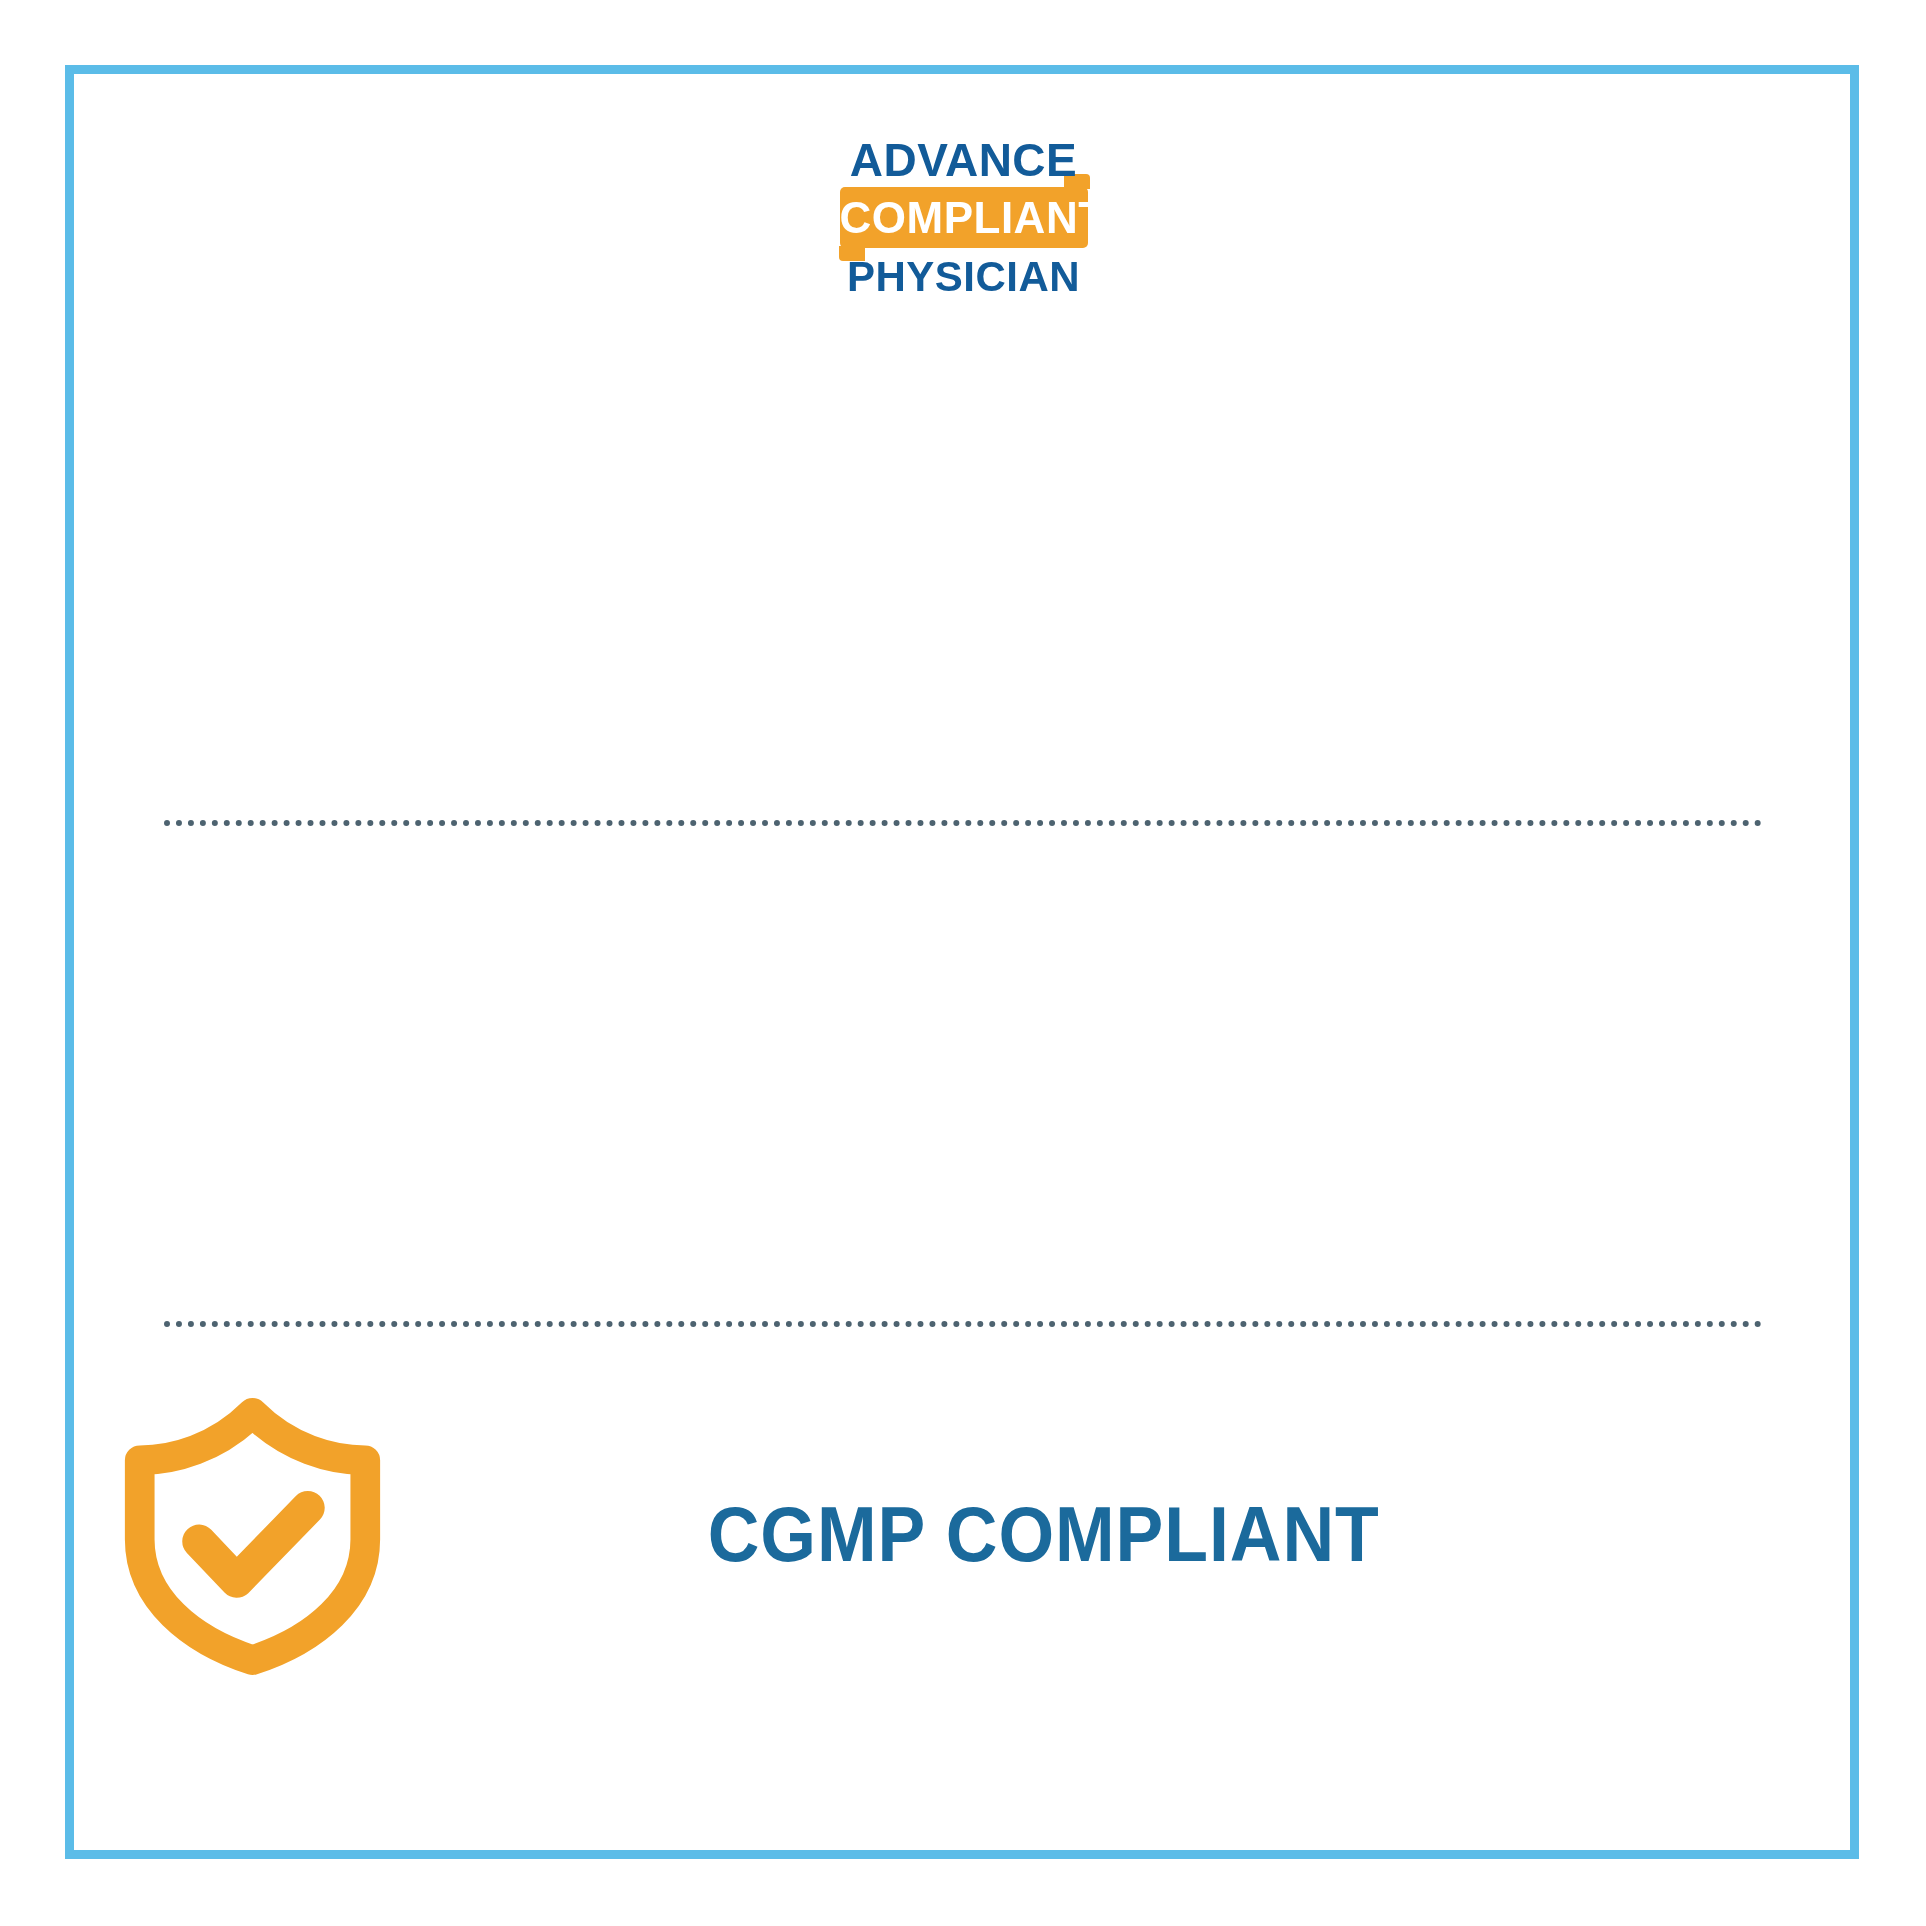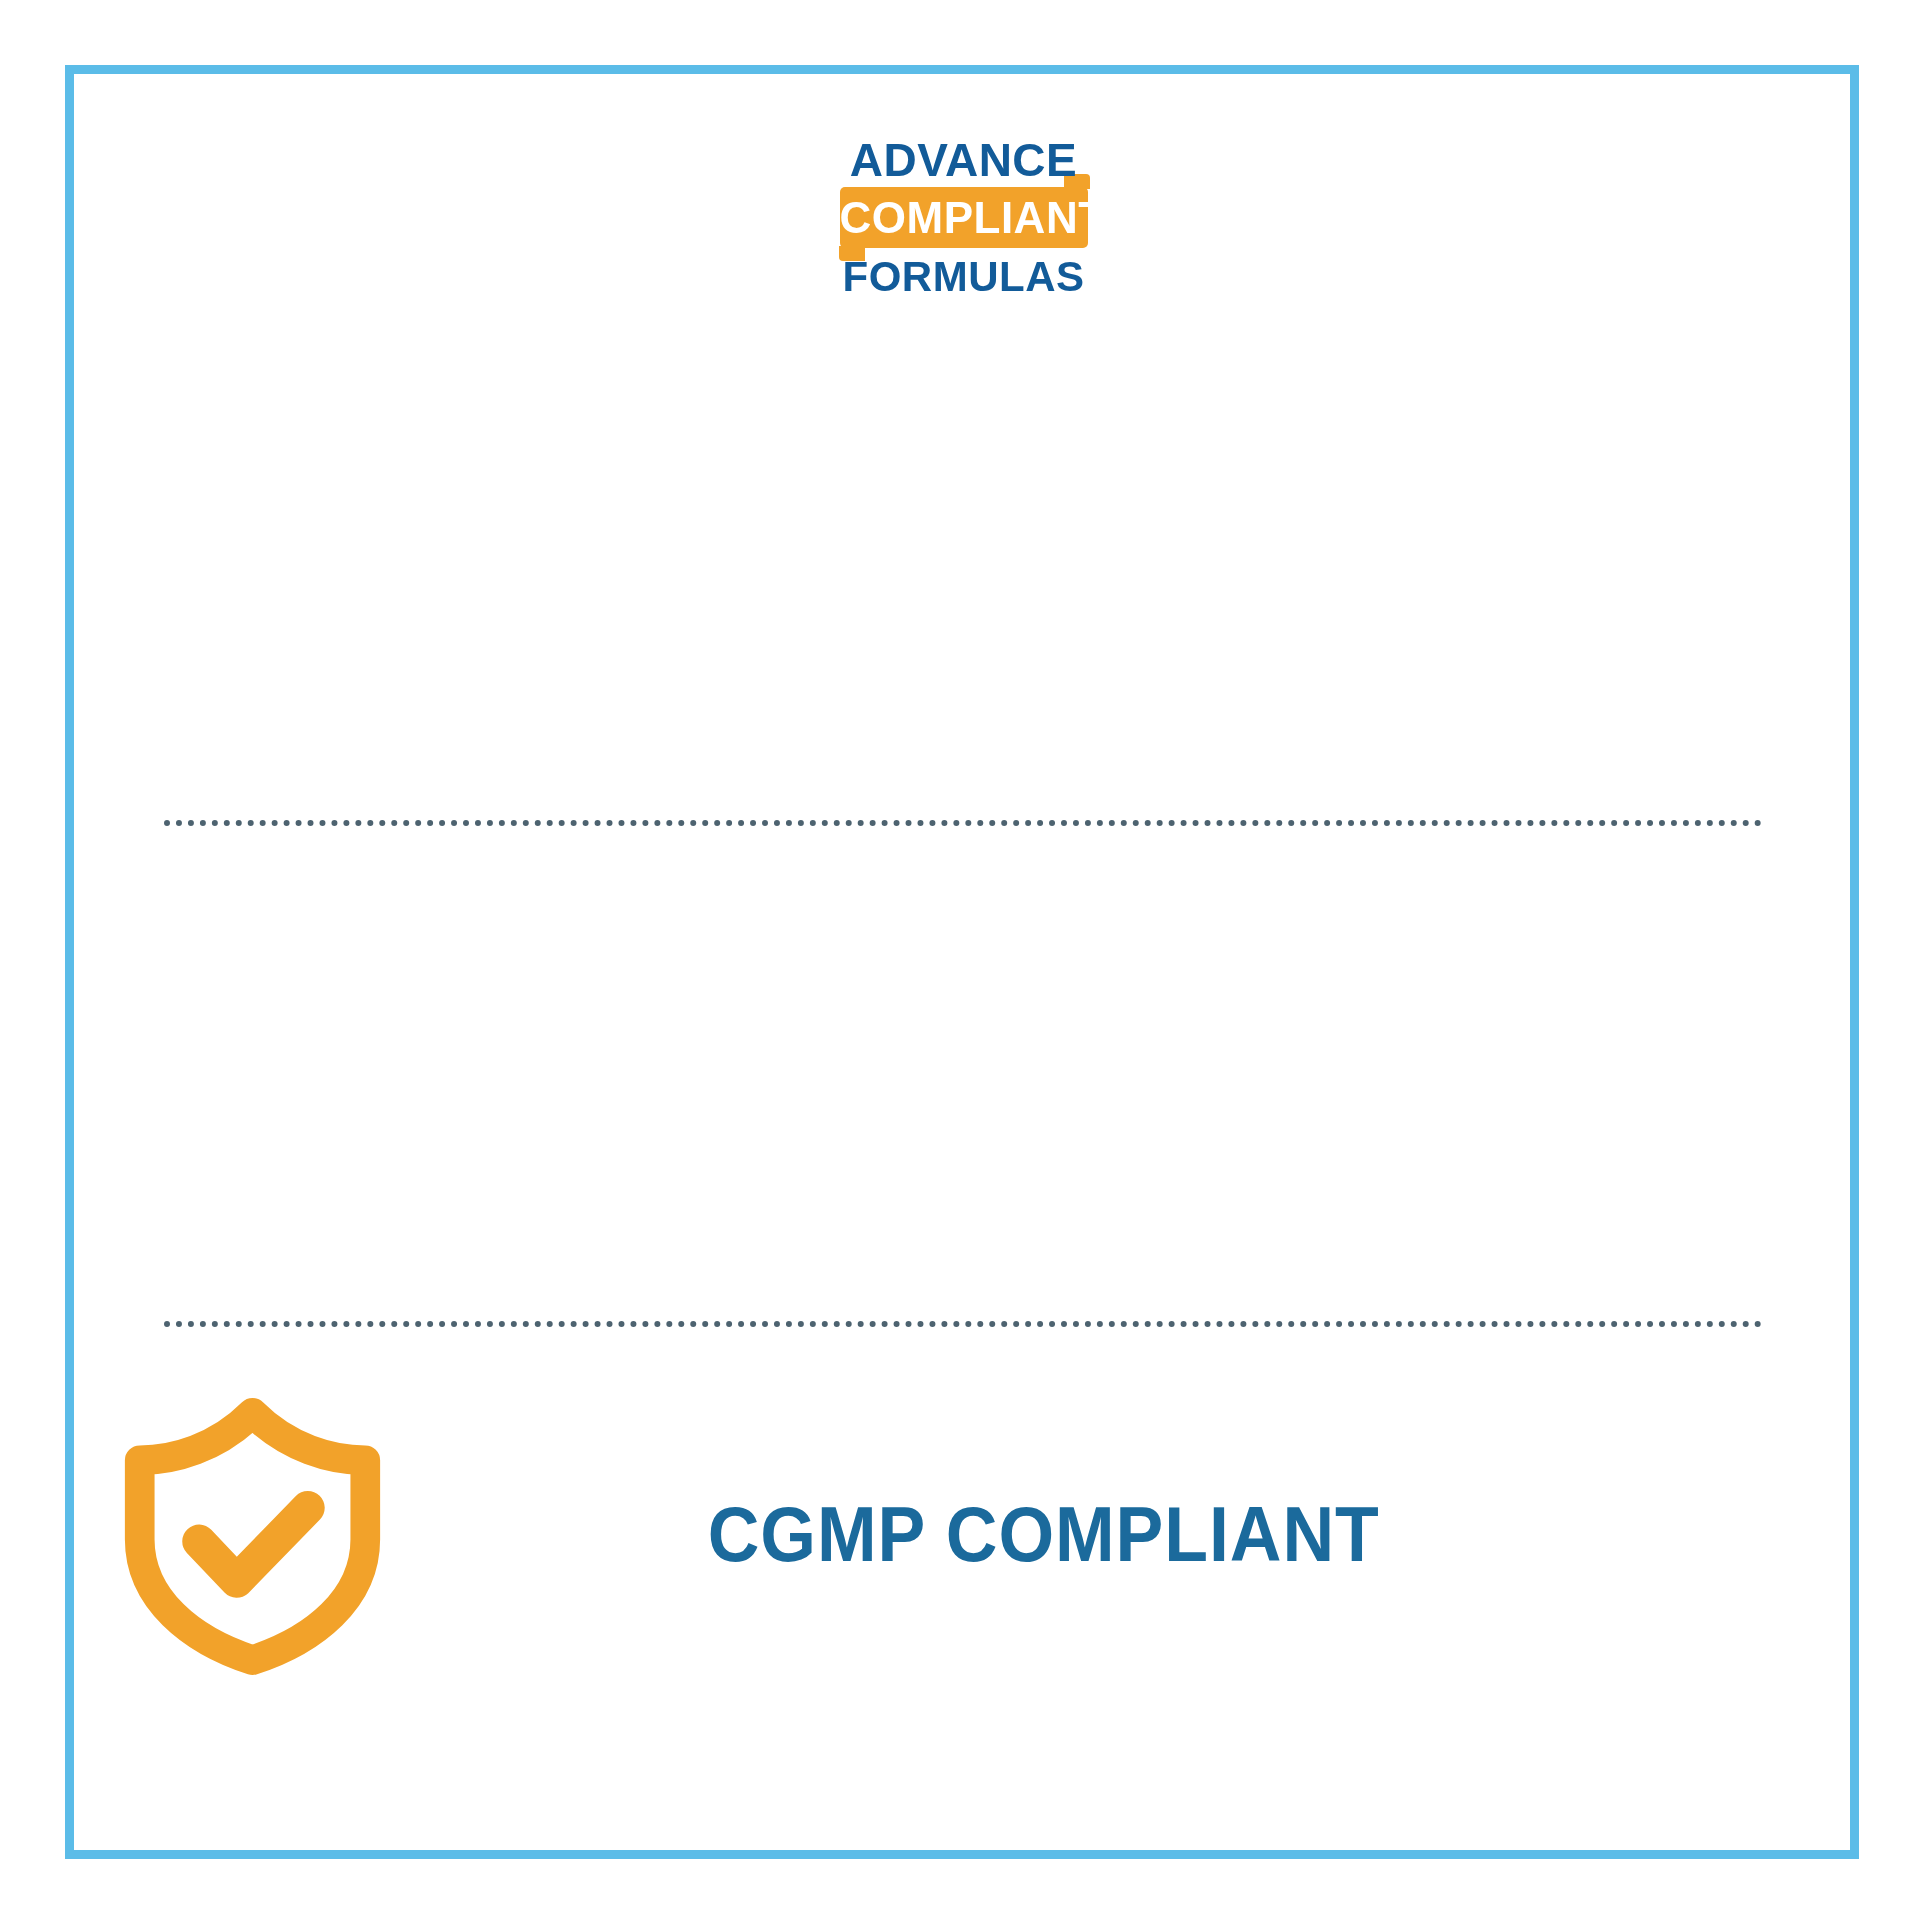--- a/index.html
+++ b/index.html
@@ -166,21 +166,21 @@
 
 <div class="canvas">
 
   <div class="frame"></div>
 
   <div class="logo">
     <div class="logo-lockup">
       <div class="logo-banner"></div>
       <div class="logo-line logo-line-1">ADVANCE</div>
       <div class="logo-line logo-line-2">COMPLIANT</div>
-      <div class="logo-line logo-line-3">FORMULAS</div>
+      <div class="logo-line logo-line-3">PHYSICIAN</div>
     </div>
   </div>
 
 
   <div class="divider divider-1"></div>
 
 
   <div class="divider divider-2"></div>
 
   <div class="row row-3">

